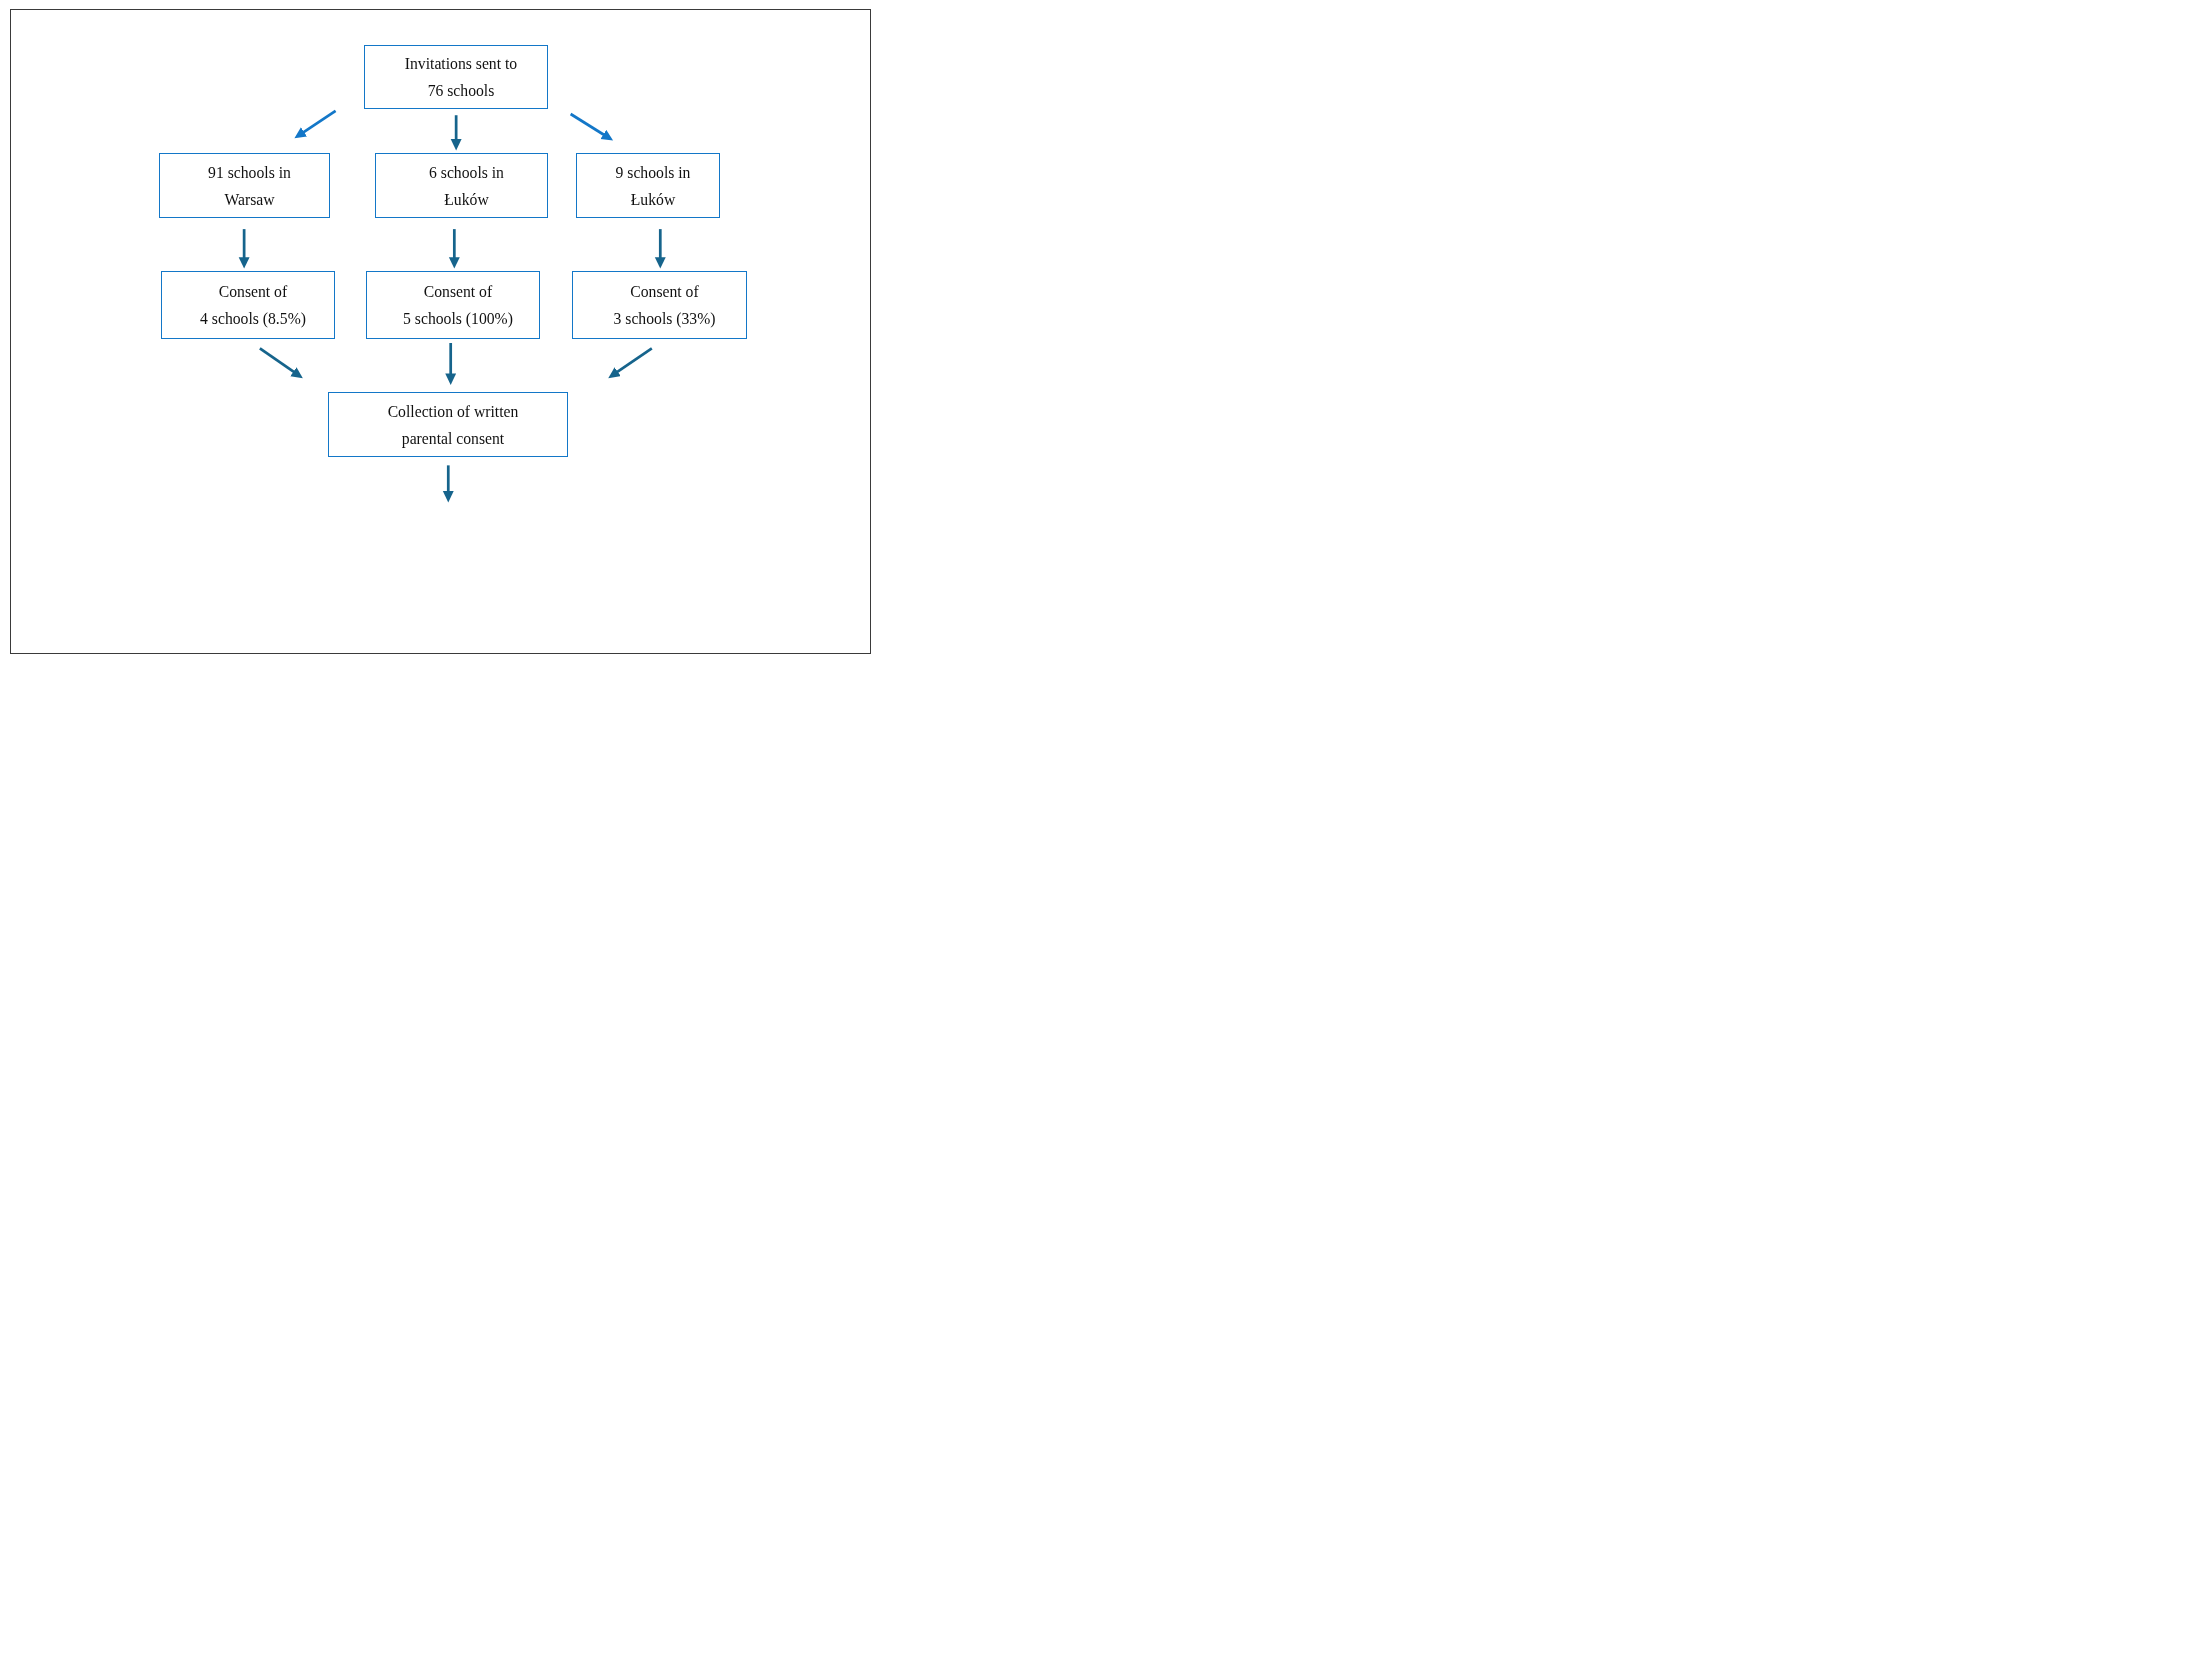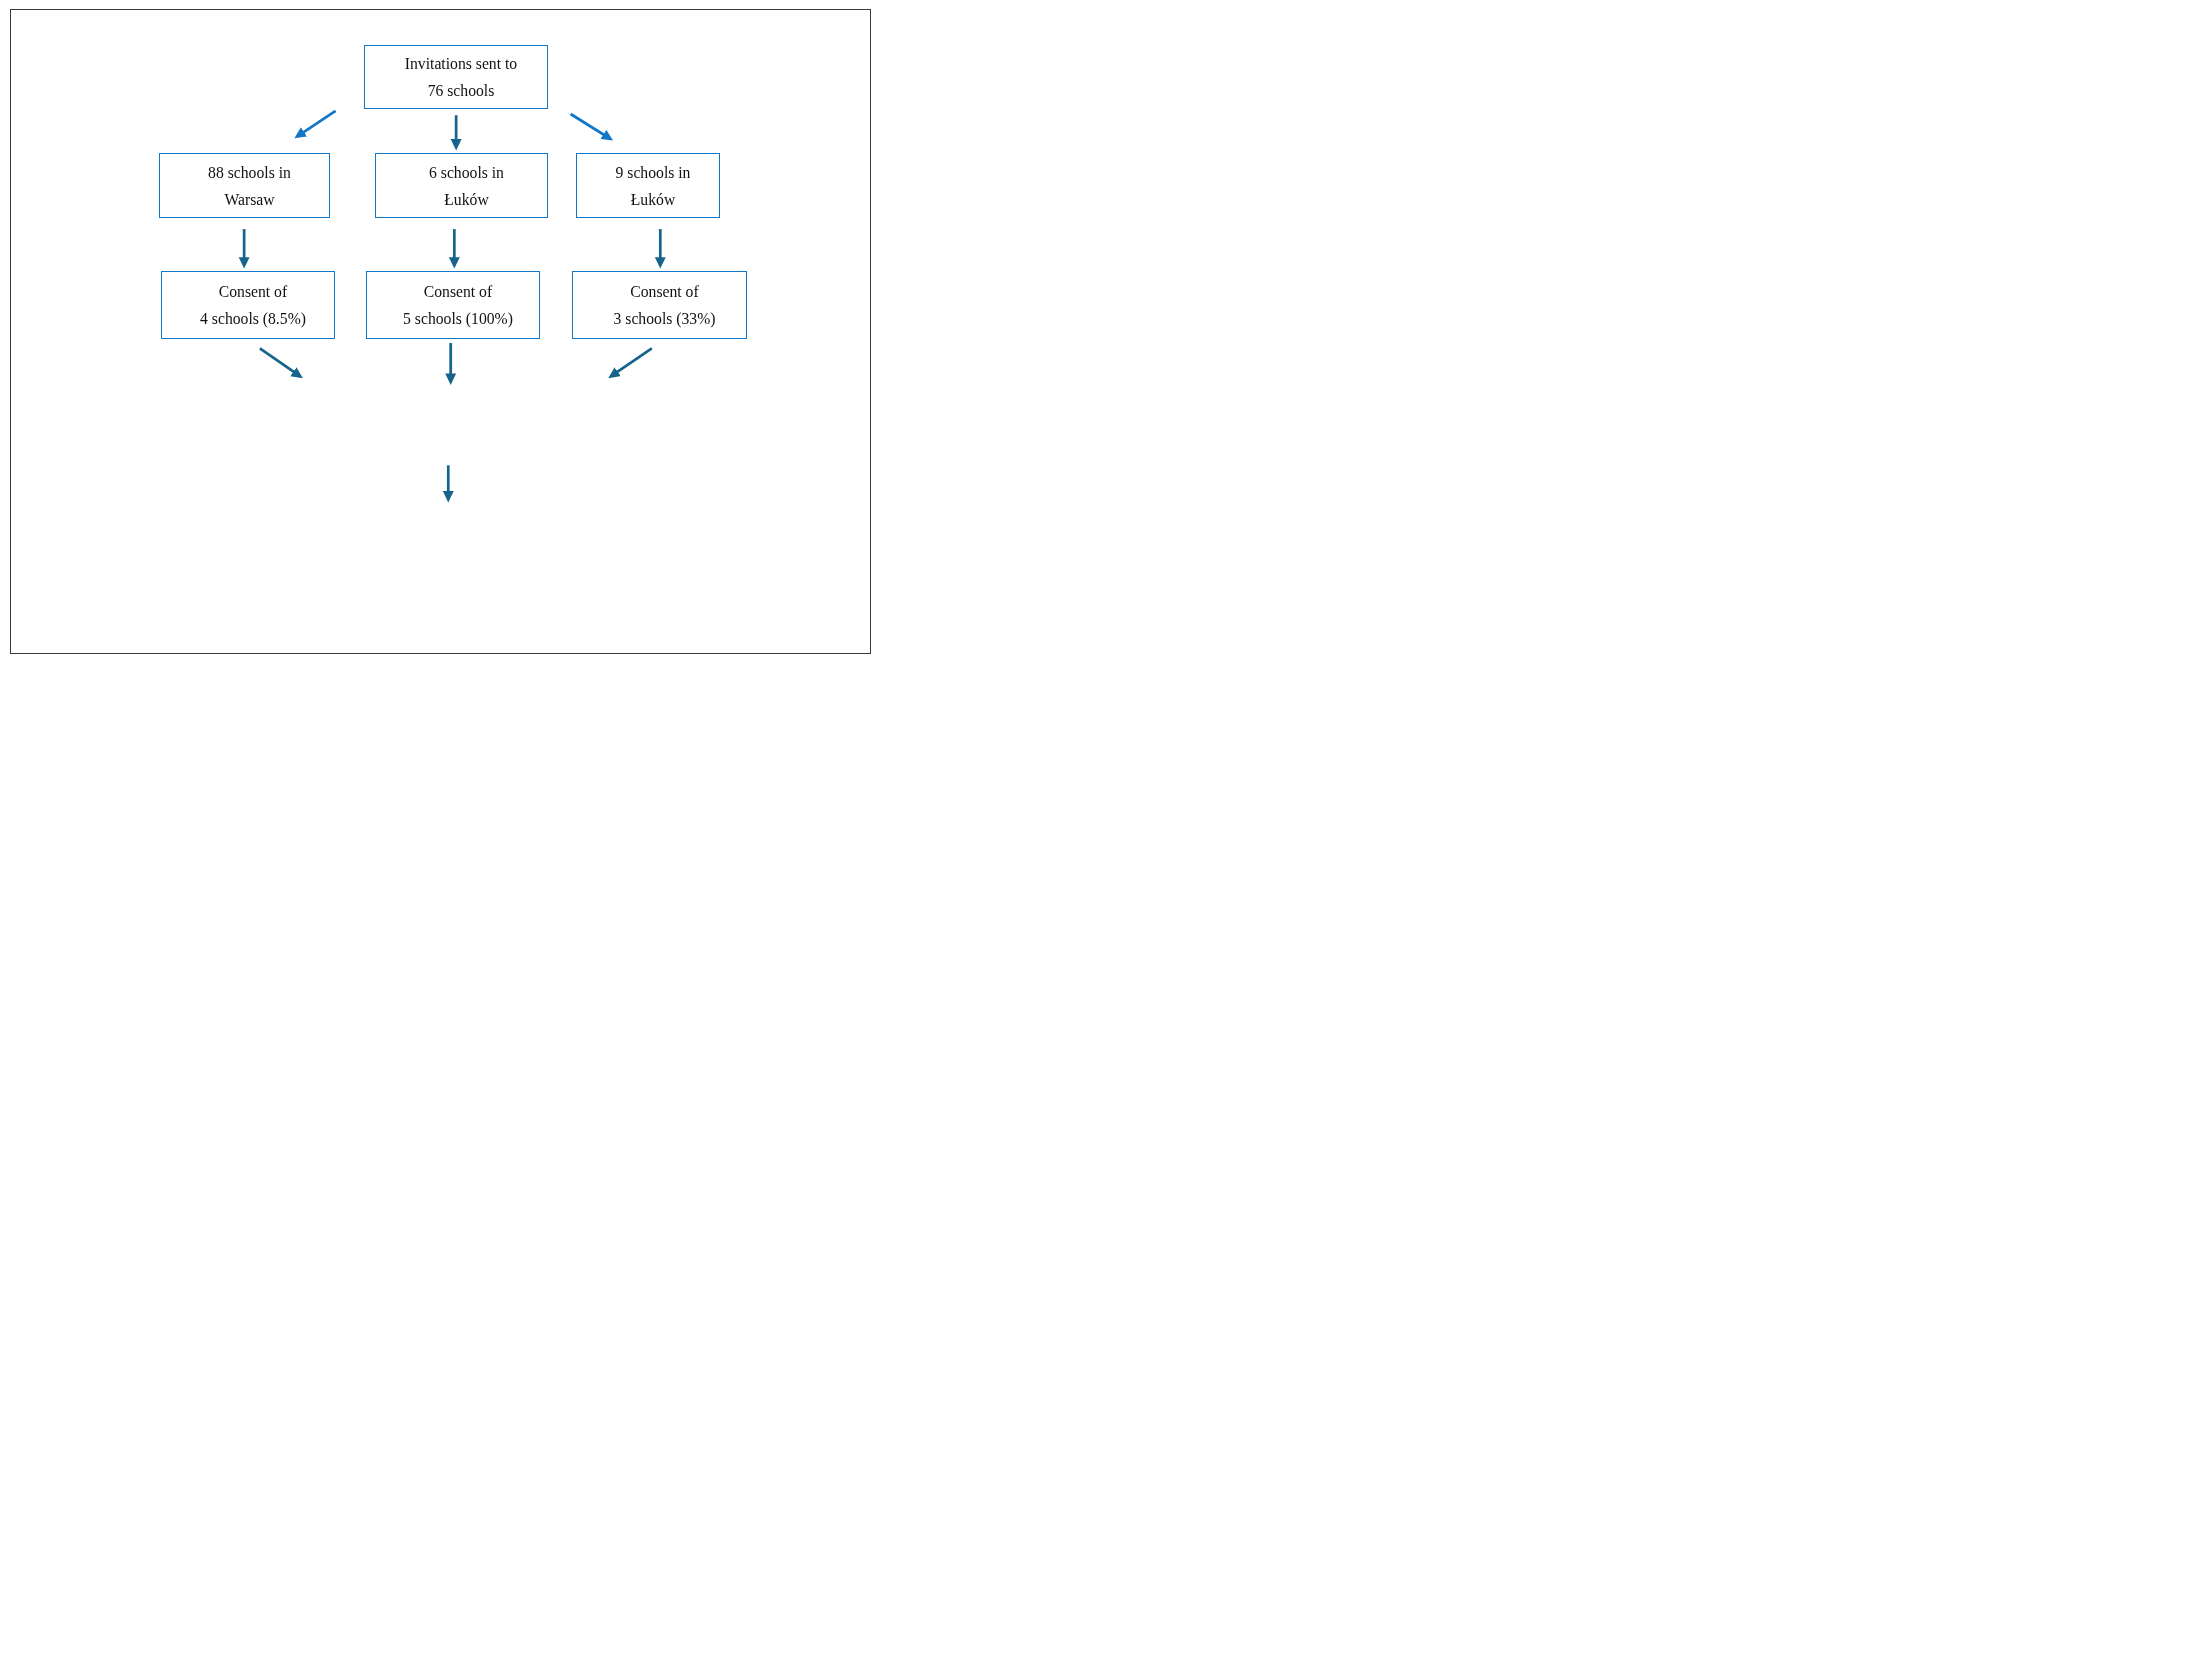--- a/index.html
+++ b/index.html
@@ -79,21 +79,21 @@
     <line class="arrow-dark" x1="1076" y1="575" x2="1010" y2="620" marker-end="url(#mh-dark)"></line>
     <line class="arrow-dark" x1="740" y1="768" x2="740" y2="822" marker-end="url(#mh-dark)"></line>
   </svg>
 
   <div class="node" id="node-invitations">
     <span class="ln">Invitations sent to</span>
     <span class="ln">76 schools</span>
   </div>
 
   <div class="node" id="node-warsaw">
-    <span class="ln">88 schools in</span>
+    <span class="ln">91 schools in</span>
     <span class="ln">Warsaw</span>
   </div>
 
   <div class="node" id="node-lowicz">
     <span class="ln">6 schools in</span>
     <span class="ln">Łuków</span>
   </div>
 
   <div class="node" id="node-lukow">
     <span class="ln">9 schools in</span>
@@ -108,15 +108,19 @@
   <div class="node" id="node-consent-lowicz">
     <span class="ln">Consent of</span>
     <span class="ln">5 schools (100%)</span>
   </div>
 
   <div class="node" id="node-consent-lukow">
     <span class="ln">Consent of</span>
     <span class="ln">3 schools (33%)</span>
   </div>
 
+  <div class="node" id="node-collection">
+    <span class="ln">Collection of written</span>
+    <span class="ln">parental consent</span>
+  </div>
 
 </div>
 
 
 </body></html>

